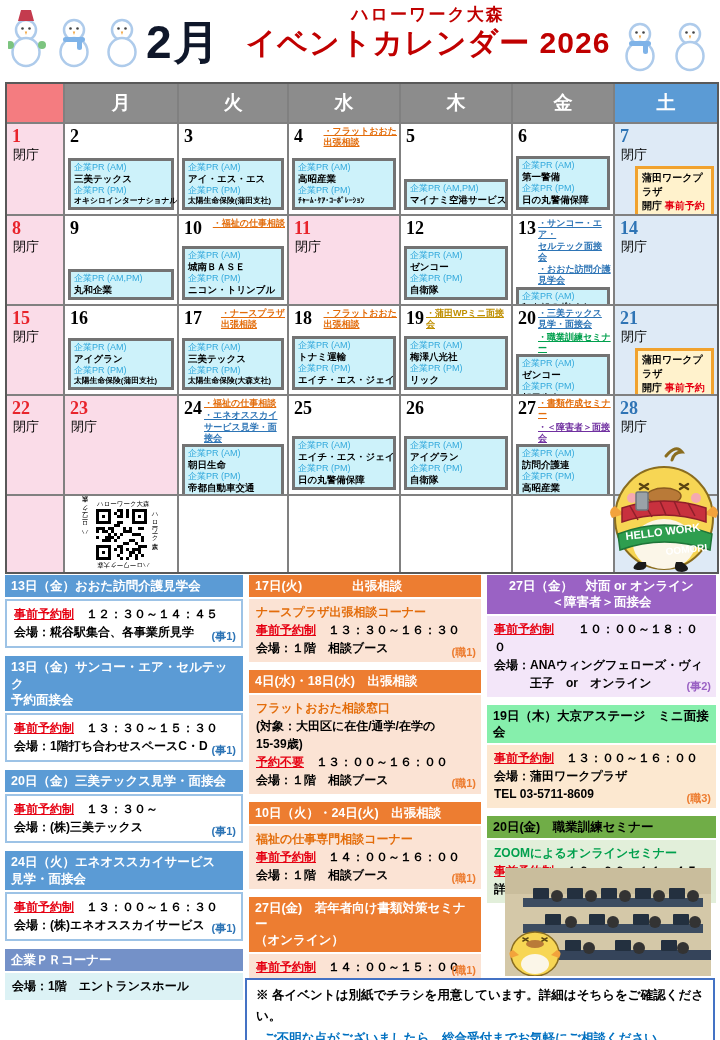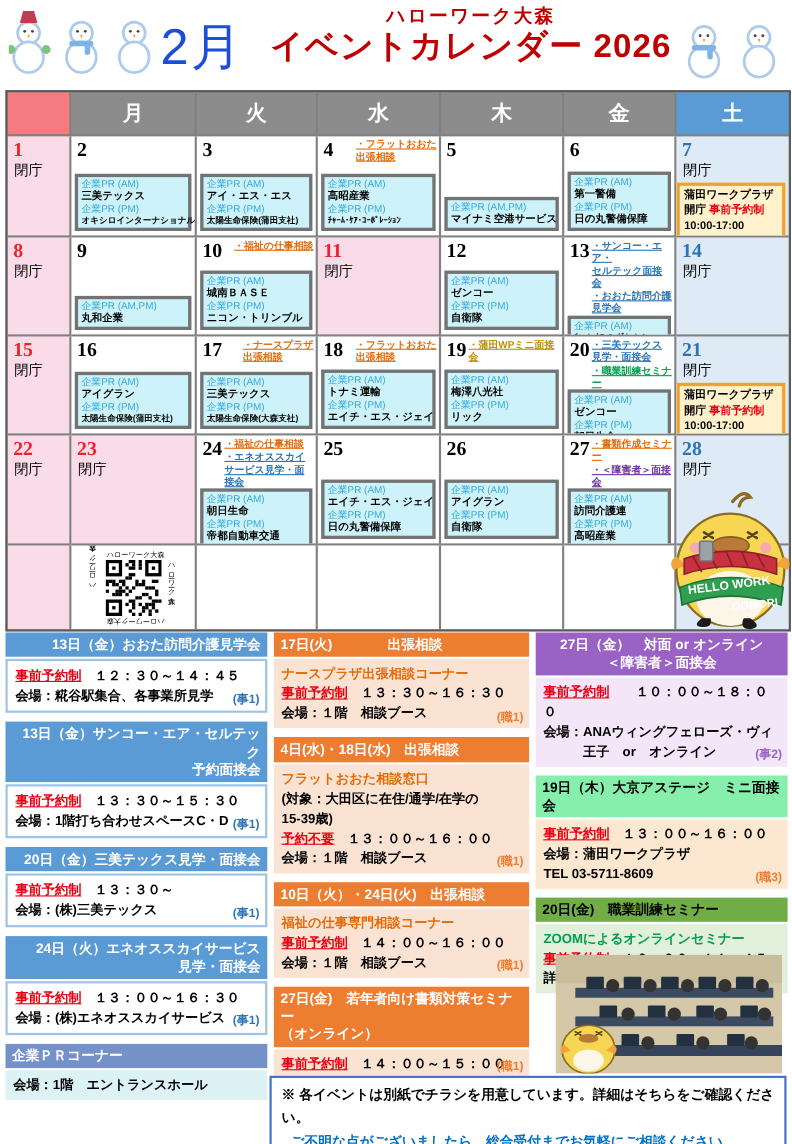--- a/index.html
+++ b/index.html
@@ -1,20 +1,20 @@
 <!DOCTYPE html>
 <html><head>
 <meta charset="utf-8">
 <style>
   *{box-sizing:border-box;margin:0;padding:0}
   html,body{background:#fff}
   body{width:720px;height:1040px;position:relative;font-family:"Liberation Sans",sans-serif;overflow:hidden}
 
   
-  .month{position:absolute;left:146px;top:12px;font-size:46px;font-weight:normal;color:#1d4ed8;letter-spacing:2px}
+  .month{position:absolute;left:146px;top:12px;font-size:46px;font-weight:bold;color:#0f172a;letter-spacing:2px}
   .title-block{position:absolute;left:228px;top:3px;width:400px;text-align:center;color:#C00000;font-weight:bold}
   .org{font-size:17px;letter-spacing:2px}
   .main-title{font-size:30px;letter-spacing:1px;line-height:1.1}
   .snowmen{position:absolute}
   .snow-left{left:8px;top:8px}
   .snow-right{left:616px;top:12px}
 
   
   .calendar{position:absolute;left:5px;top:82px;display:grid;
     grid-template-columns:58px 114px 110px 112px 112px 102px 102px;
@@ -39,21 +39,21 @@
   .cal-link.orange{color:#E36C0A}
   .cal-link.blue-link{color:#2E75B6}
   .cal-link.gold{color:#BF8F00}
   .cal-link.green{color:#00A04D}
   .cal-link.purple{color:#7030A0}
   .closed{font-size:13px;padding:1px 0 0 6px;color:#000}
   .pr-box{margin:2px 3px 4px 3px;margin-top:auto;background:#CDF2FA;border:3px solid #737373;padding:1px 3px;flex-shrink:0}
   .pr-label{color:#33A9DC;font-size:9px;line-height:1.25}
   .pr-name{color:#000;font-size:9.5px;font-weight:bold;line-height:1.25;white-space:nowrap}
   .pr-name.small{font-size:7.8px}
-  .plaza{margin:2px 3px 4px 0;margin-top:2px;background:#FFF2CC;border:3px solid #F1A22D;padding:2px 4px;
+  .plaza{margin:2px 3px 4px 20px;margin-top:2px;background:#FFF2CC;border:3px solid #F1A22D;padding:2px 4px;
     font-size:10px;font-weight:bold;line-height:1.4}
   .plaza .red{color:#E60012}
 
   
   .qr-wrap{position:relative;width:108px;height:72px;margin:2px auto}
   .qr-wrap svg{position:absolute;left:29px;top:11px}
   .qr-label{position:absolute;font-size:6.5px;color:#000;white-space:nowrap}
   .qr-t{left:30px;top:2px}
   .qr-b{left:30px;bottom:1px;transform:rotate(180deg)}
   .qr-l{left:14px;top:10px;writing-mode:vertical-rl;transform:rotate(180deg)}
@@ -62,21 +62,21 @@
   
   .details-col{position:absolute;top:575px;display:flex;flex-direction:column;gap:8px}
   #col-left{left:5px;width:238px}
   #col-mid{left:249px;width:232px}
   #col-right{left:487px;width:229px}
   .dbox-hdr{font-weight:bold;font-size:12.5px;padding:3px 6px;white-space:pre-line;line-height:1.3}
   .dbox-body{position:relative;margin-top:2px;padding:4px 7px 5px;font-size:12px;font-weight:bold;line-height:1.5;color:#000}
   .dline{white-space:pre-line}
   .rsv{color:#E60012;text-decoration:underline}
   .tag{position:absolute;right:5px;bottom:2px;font-size:11px;font-weight:bold}
-  .dbox.blue .dbox-hdr{background:#5B9BD5;color:#fff;text-align:right}
+  .dbox.blue .dbox-hdr{background:#5B9BD5;color:#fff;text-align:left}
   .dbox.blue .dbox-body{background:#fff;border:2px solid #9DC3E6}
   .dbox.blue .tag{color:#2E75B6}
   .dbox.pr .dbox-hdr{background:#7491C8;color:#fff}
   .dbox.pr .dbox-body{background:#DCF2F5}
   .dbox.orange .dbox-hdr{background:#ED7D31;color:#fff}
   .dbox.orange .dbox-body{background:#FBE3D4}
   .dbox.orange .accent{color:#E36C0A}
   .dbox.orange .tag{color:#ED7D31}
   .dbox.purple .dbox-hdr{background:#9A62C4;color:#fff;text-align:center}
   .dbox.purple .dbox-body{background:#F3E6F9}

